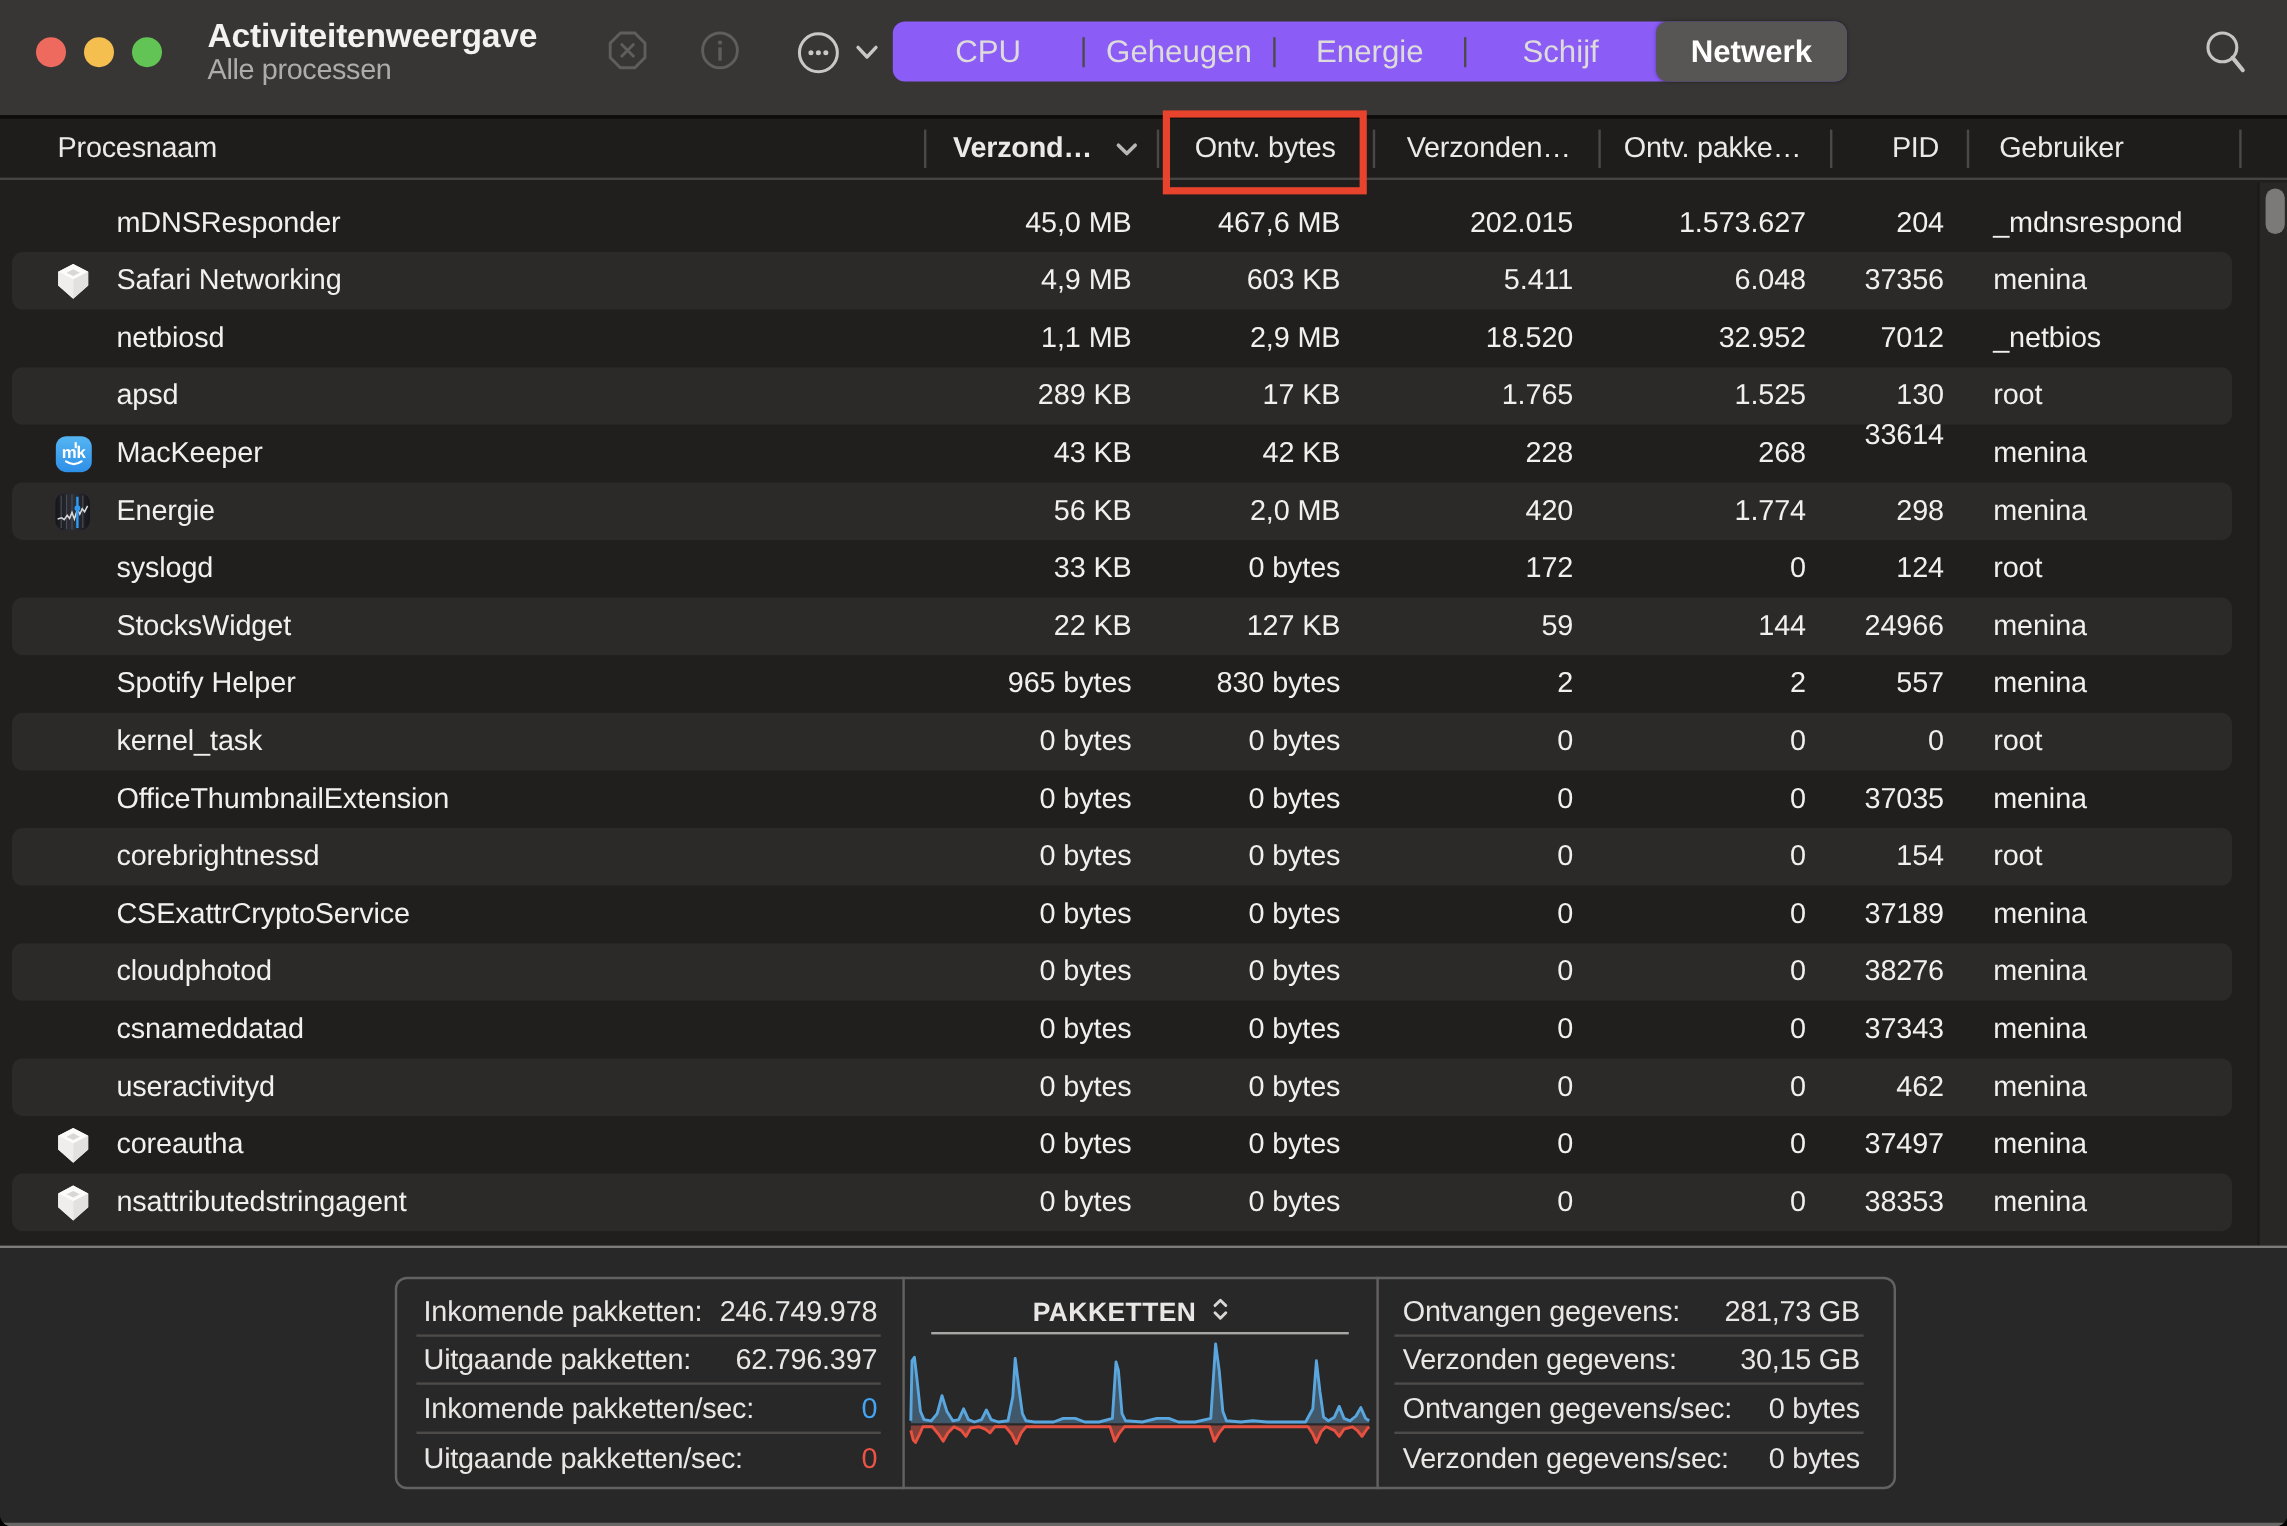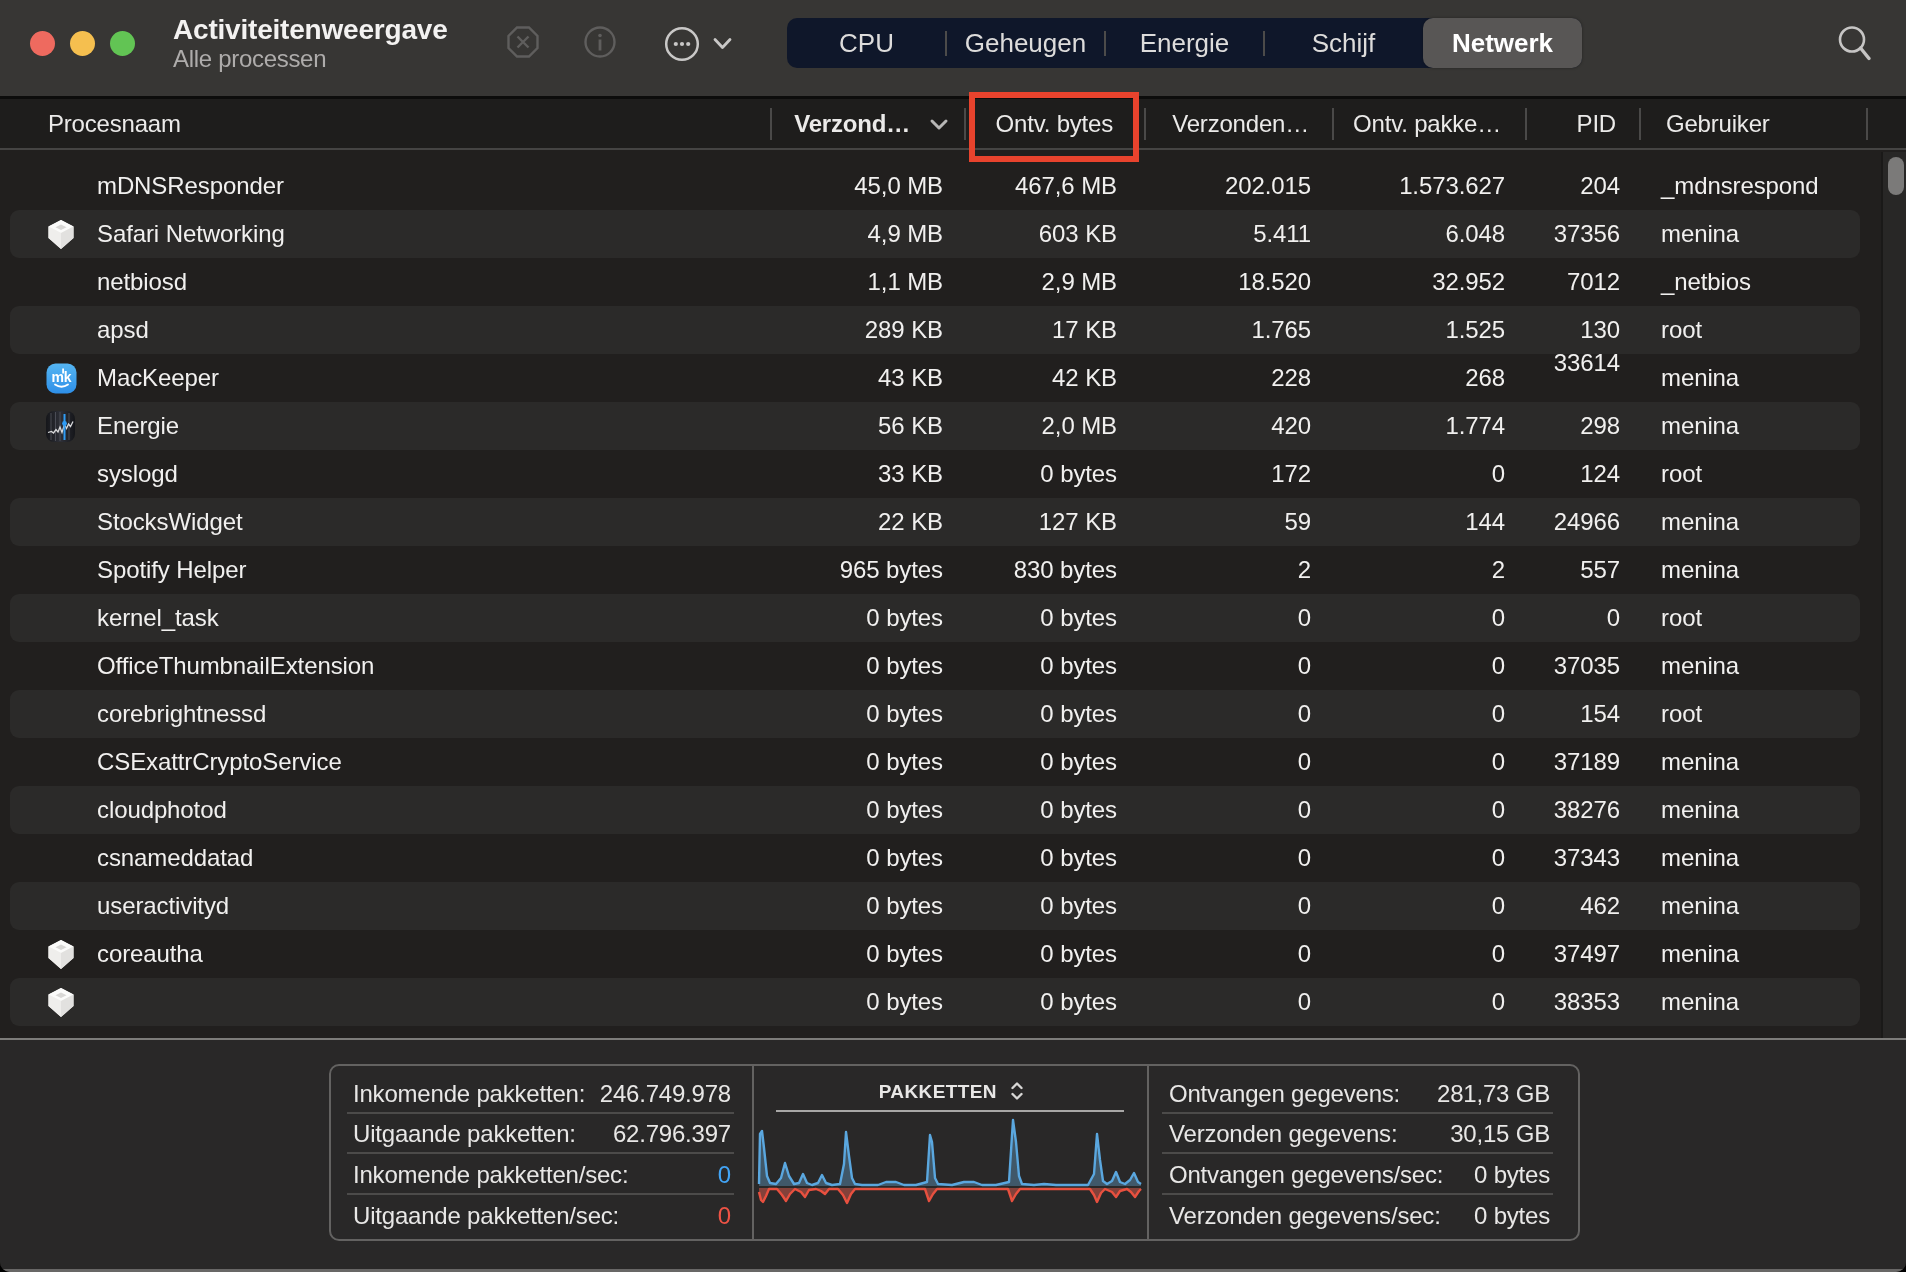--- a/index.html
+++ b/index.html
@@ -8,21 +8,21 @@
 
 #toolbar { position:absolute; left:0; top:0; width:1906px; height:96px; background:#373634; }
 .tl { position:absolute; top:31px; width:25px; height:25px; border-radius:50%; }
 #tlr { left:30px; background:#ee6a5f; }
 #tly { left:70px; background:#f5bf4f; }
 #tlg { left:110px; background:#62c454; }
 #wtitle { position:absolute; left:173px; top:14px; font-size:28px; font-weight:bold; color:#f3f2f1; letter-spacing:-0.2px; }
 #wsub { position:absolute; left:173px; top:45px; font-size:24px; letter-spacing:-0.3px; color:#aeacab; }
 .tbico { position:absolute; top:25px; }
 
-#seg { position:absolute; left:787px; top:18px; width:795px; height:50px; background:#0f172a; border-radius:10px; }
+#seg { position:absolute; left:744px; top:18px; width:795px; height:50px; background:#8b5cf6; border-radius:10px; }
 #segsel { position:absolute; left:636px; top:0px; width:159px; height:50px; background:#585655; border-radius:10px; box-shadow:0 0 3px rgba(0,0,0,.35); }
 .segt { position:absolute; top:0; width:159px; height:50px; line-height:50px; text-align:center; font-size:26px; color:#dddcdb; }
 .segsep { position:absolute; top:13px; width:2px; height:25px; background:#4c4b4a; }
 
 #black1 { position:absolute; left:0; top:96px; width:1906px; height:3px; background:#0c0c0b; }
 #header { position:absolute; left:0; top:99px; width:1906px; height:51px; background:#1e1d1c; border-bottom:2px solid #454443; }
 .hsep { position:absolute; top:108px; width:2px; height:32px; background:#4a4948; }
 .hcell { position:absolute; top:0; height:49px; line-height:49px; font-size:24px; letter-spacing:-0.2px; color:#ebeae9; }
 
 #tablebg { position:absolute; left:0; top:152px; width:1906px; height:886px; background:#211f1e; }
@@ -38,21 +38,21 @@
 #sctrack { position:absolute; left:1881px; top:152px; width:25px; height:886px; background:#282726; border-left:2px solid #1a1918; }
 #scthumb { position:absolute; left:1888px; top:157px; width:16px; height:38px; border-radius:8px; background:#7b7a79; }
 
 #botline { position:absolute; left:0; top:1038px; width:1906px; height:2px; background:#7d7c7a; }
 #bottom { position:absolute; left:0; top:1040px; width:1906px; height:232px; background:#292828; }
 #panel { position:absolute; left:329px; top:1064px; width:1251px; height:177px; border:2px solid #636261; border-radius:10px; }
 .pdiv { position:absolute; top:1064px; width:2px; height:177px; background:#636261; }
 .pline { position:absolute; height:2px; background:#4c4b4a; }
 .plab { position:absolute; font-size:24px; letter-spacing:-0.2px; color:#e8e7e6; height:41px; line-height:41px; white-space:nowrap; }
 .pval { position:absolute; font-size:24px; letter-spacing:-0.2px; color:#e8e7e6; height:41px; line-height:41px; white-space:nowrap; text-align:right; }
-#ptitle { position:absolute; left:750px; top:1081px; width:247px; text-align:right; font-size:19px; font-weight:bold; color:#e8e7e6; letter-spacing:0.4px; }
+#ptitle { position:absolute; left:750px; top:1081px; width:247px; text-align:right; font-size:22px; font-weight:bold; color:#e8e7e6; letter-spacing:0.4px; }
 #chart { position:absolute; left:753px; top:1108px; }
 </style></head>
 <body>
 <div id="win">
  <div id="toolbar">
   <div class="tl" id="tlr"></div>
       <div class="tl" id="tly"></div>
       <div class="tl" id="tlg"></div>
   <div id="wtitle">Activiteitenweergave</div>
   <div id="wsub">Alle processen</div>
@@ -284,20 +284,21 @@
 <div class="cell c6" style="top:930px">37497</div>
 <div class="cell c7" style="top:930px">menina</div>
 <div class="stripe" style="top:978px"></div>
 <div class="ric" style="top:987px"><svg width="30" height="31" viewBox="0 0 30 31">
 <path d="M15 1 L27.5 7.5 L27.5 19 L15 30 L2.5 19 L2.5 7.5 Z" fill="#f2f1f0"></path>
 <path d="M15 1 L27.5 7.5 L15 14 L2.5 7.5 Z" fill="#fbfbfa"></path>
 <path d="M15 14 L27.5 7.5 L27.5 19 L15 30 Z" fill="#e2e1df"></path>
 <path d="M15 14 L2.5 7.5 L2.5 19 L15 30 Z" fill="#efeeec"></path>
 <path d="M9.5 8.2 L15 5.4 L20.5 8.2 L15 11 Z" fill="#d8d7d5"></path>
 </svg></div>
+<div class="cell cname" style="top:978px">nsattributedstringagent</div>
 <div class="cell c2" style="top:978px">0 bytes</div>
 <div class="cell c3" style="top:978px">0 bytes</div>
 <div class="cell c4" style="top:978px">0</div>
 <div class="cell c5" style="top:978px">0</div>
 <div class="cell c6" style="top:978px">38353</div>
 <div class="cell c7" style="top:978px">menina</div>
  <div id="sctrack"></div>
  <div id="scthumb"></div>
  <div id="redbox"></div>
  <div id="botline"></div>

